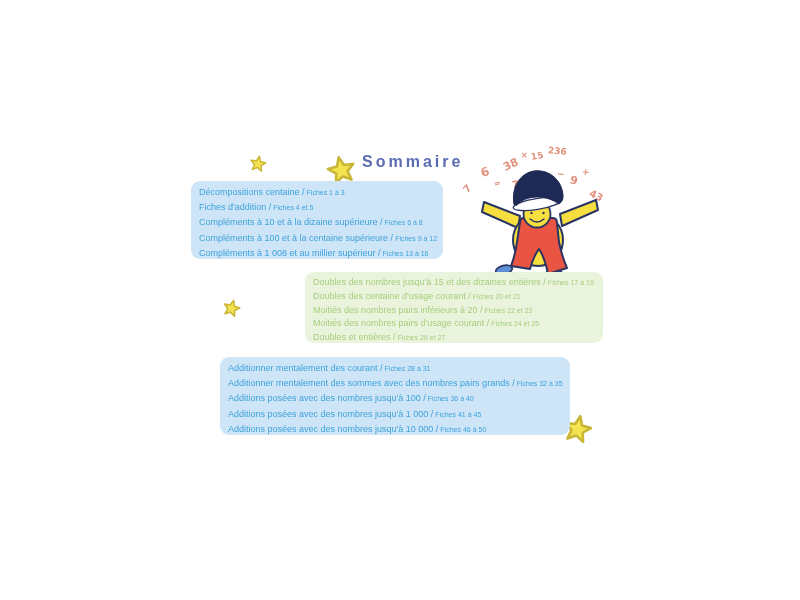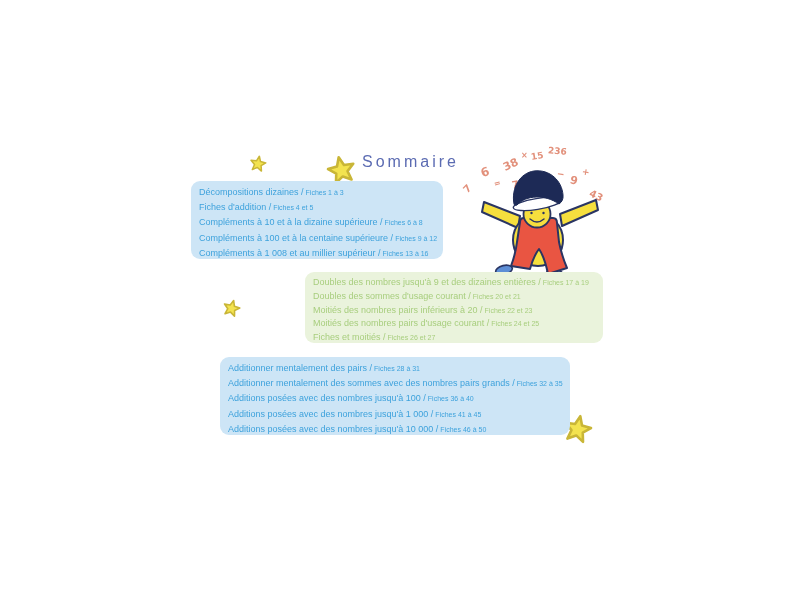--- a/index.html
+++ b/index.html
@@ -3,21 +3,21 @@
 <meta charset="utf-8">
 <style>
   html,body{margin:0;padding:0;}
   body{
     width:800px;height:600px;background:#ffffff;position:relative;overflow:hidden;
     font-family:"Liberation Sans", sans-serif;
   }
   .page{position:absolute;inset:0;background:#ffffff;}
   .page-title{
     position:absolute;left:362px;top:153px;
-    font-size:16px;font-weight:normal;letter-spacing:3px;color:#5b6bb2;
+    font-size:16px;font-weight:bold;letter-spacing:3px;color:#5b6bb2;
   }
   .toc-block{position:absolute;border-radius:9px;}
   .toc-block ul{list-style:none;margin:0;padding:4px 8px;}
   .toc-block li{white-space:nowrap;font-size:9px;}
   .toc-block .fiches{font-size:7px;margin-left:2px;}
   .block-blue{background:#cde5f6;color:#3ea2dc;}
   .block-green{background:#eaf3dc;color:#a8ce7e;}
   #block-1{left:191px;top:181px;width:252px;height:78px;}
   #block-1 li{line-height:14.2px;}
   #block-2{left:305px;top:272px;width:298px;height:71px;}
@@ -104,41 +104,41 @@
     <path d="M62,77 Q69,83 76,77" fill="none" stroke="#2a3563" stroke-width="1.4" stroke-linecap="round"></path>
 
     <ellipse cx="69" cy="62" rx="24" ry="5.5" fill="#ffffff" stroke="#2a3563" stroke-width="1.4" transform="rotate(-9 69 62)"></ellipse>
 
     <path d="M46,62 C43,46 52,31 66,29 C82,27 94,39 95,53 C95.5,57 94,60 91,62
              C77,52 58,53 49,63 C47,63.5 46,63 46,62 Z" fill="#1d2a56" stroke="#1d2a56" stroke-width="1"></path>
   </svg>
 
   <div id="block-1" class="toc-block block-blue">
     <ul>
-      <li><span>Décompositions dizaines /</span><span class="fiches">Fiches 1 à 3</span></li>
+      <li><span>Décompositions centaine /</span><span class="fiches">Fiches 1 à 3</span></li>
       <li><span>Fiches d'addition /</span><span class="fiches">Fiches 4 et 5</span></li>
       <li><span>Compléments à 10 et à la dizaine supérieure /</span><span class="fiches">Fiches 6 à 8</span></li>
       <li><span>Compléments à 100 et à la centaine supérieure /</span><span class="fiches">Fiches 9 à 12</span></li>
       <li><span>Compléments à 1 008 et au millier supérieur /</span><span class="fiches">Fiches 13 à 16</span></li>
     </ul>
   </div>
 
   <div id="block-2" class="toc-block block-green">
     <ul>
-      <li><span>Doubles des nombres jusqu'à 9 et des dizaines entières /</span><span class="fiches">Fiches 17 à 19</span></li>
-      <li><span>Doubles des sommes d'usage courant /</span><span class="fiches">Fiches 20 et 21</span></li>
+      <li><span>Doubles des nombres jusqu'à 15 et des dizaines entières /</span><span class="fiches">Fiches 17 à 19</span></li>
+      <li><span>Doubles des centaine d'usage courant /</span><span class="fiches">Fiches 20 et 21</span></li>
       <li><span>Moitiés des nombres pairs inférieurs à 20 /</span><span class="fiches">Fiches 22 et 23</span></li>
       <li><span>Moitiés des nombres pairs d'usage courant /</span><span class="fiches">Fiches 24 et 25</span></li>
-      <li><span>Fiches et moitiés /</span><span class="fiches">Fiches 26 et 27</span></li>
+      <li><span>Doubles et entières /</span><span class="fiches">Fiches 26 et 27</span></li>
     </ul>
   </div>
 
   <div id="block-3" class="toc-block block-blue">
     <ul>
-      <li><span>Additionner mentalement des pairs /</span><span class="fiches">Fiches 28 à 31</span></li>
+      <li><span>Additionner mentalement des courant /</span><span class="fiches">Fiches 28 à 31</span></li>
       <li><span>Additionner mentalement des sommes avec des nombres pairs grands /</span><span class="fiches">Fiches 32 à 35</span></li>
       <li><span>Additions posées avec des nombres jusqu'à 100 /</span><span class="fiches">Fiches 36 à 40</span></li>
       <li><span>Additions posées avec des nombres jusqu'à 1 000 /</span><span class="fiches">Fiches 41 à 45</span></li>
       <li><span>Additions posées avec des nombres jusqu'à 10 000 /</span><span class="fiches">Fiches 46 à 50</span></li>
     </ul>
   </div>
 
 </div>
 
 </body></html>

